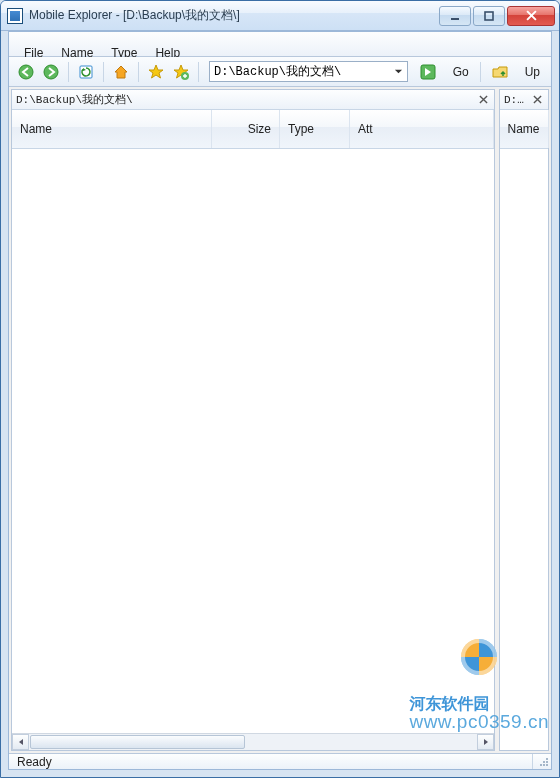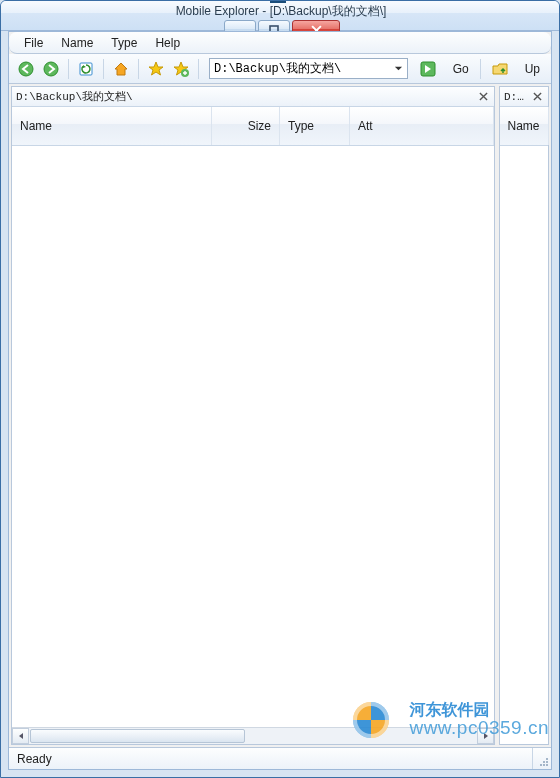--- a/index.html
+++ b/index.html
@@ -15,21 +15,20 @@
     border-radius: 6px 6px 0 0;
   }
   
   .titlebar {
     height: 30px;
     background: linear-gradient(to bottom, #f8fbff 0%, #e8f1fb 40%, #d7e6f7 41%, #cde0f5 100%);
     border-bottom: 1px solid #9db8d8;
     display: flex;
     align-items: center;
     padding: 0 4px 0 6px;
-    flex-direction: column;
   }
   .titlebar .app-icon {
     width: 16px; height: 16px;
     background: linear-gradient(to bottom, #4a90d9 0%, #2b6cb0 100%);
     border: 1px solid #1a4d7a;
     margin-right: 6px;
     box-shadow: inset 0 0 0 2px #fff;
   }
   .titlebar .title-text {
     flex: 1;
@@ -62,23 +61,22 @@
     display: flex;
     flex-direction: column;
   }
 
   
   .menubar {
     height: 22px;
     background: linear-gradient(to bottom, #fdfefe 0%, #ecf2f9 100%);
     border-bottom: 1px solid #b8c8dc;
     display: flex;
-    align-items: flex-end;
-    padding: 1px 6px;
-    border-radius: 8px;
+    align-items: flex-start;
+    padding: 12px 6px;
   }
   .menubar .menu-item {
     padding: 2px 9px;
     color: #222;
     cursor: pointer;
   }
 
   
   .toolbar {
     height: 30px;
@@ -206,46 +204,47 @@
   .hscroll .sb-thumb {
     position:absolute; left:0; top:0; height:14px; width: 48%;
     margin: 1px;
     background: linear-gradient(to bottom, #fafcfe, #dbe5f0);
     border: 1px solid #b6c5d6;
     border-radius: 2px;
   }
 
   
   .statusbar {
-    height: 22px;
+    height: 16px;
     background: linear-gradient(to bottom, #fdfefe 0%, #ecf2f9 100%);
     border-top: 1px solid #b8c8dc;
     display: flex;
     align-items: stretch;
   }
   .status-cell {
     padding: 0 8px;
     display:flex; align-items:center;
     border-right: 1px solid #c8d6e6;
     color: #222;
   }
   .status-cell:first-child { flex: 1; }
   .status-cell:nth-child(2) { width: 160px; }
   .status-grip { width: 18px; display:flex; align-items:flex-end; justify-content:flex-end; padding: 2px; }
 
   
   .watermark {
     position: absolute;
     right: 10px;
-    bottom: 38px;
+    bottom: 44px;
     display: flex;
     align-items: center;
     gap: 20px;
     opacity: 0.9;
     pointer-events: none;
+    flex-direction: column;
   }
   .wm-logo {
     width: 36px; height: 36px; border-radius: 50%;
     background: conic-gradient(#2a8ad4 0 90deg, #f6a623 90deg 180deg, #2a8ad4 180deg 270deg, #f6a623 270deg 360deg);
     box-shadow: inset 0 0 0 4px rgba(255,255,255,0.5);
   }
   .wm-text { line-height: 1.1; }
   .wm-text .cn { color: #2a8ad4; font-weight: bold; font-size: 16px; font-family: "Microsoft YaHei", sans-serif; }
   .wm-text .url { color: #4aa0da; font-size: 19px; letter-spacing: 0.5px; }
 </style>

